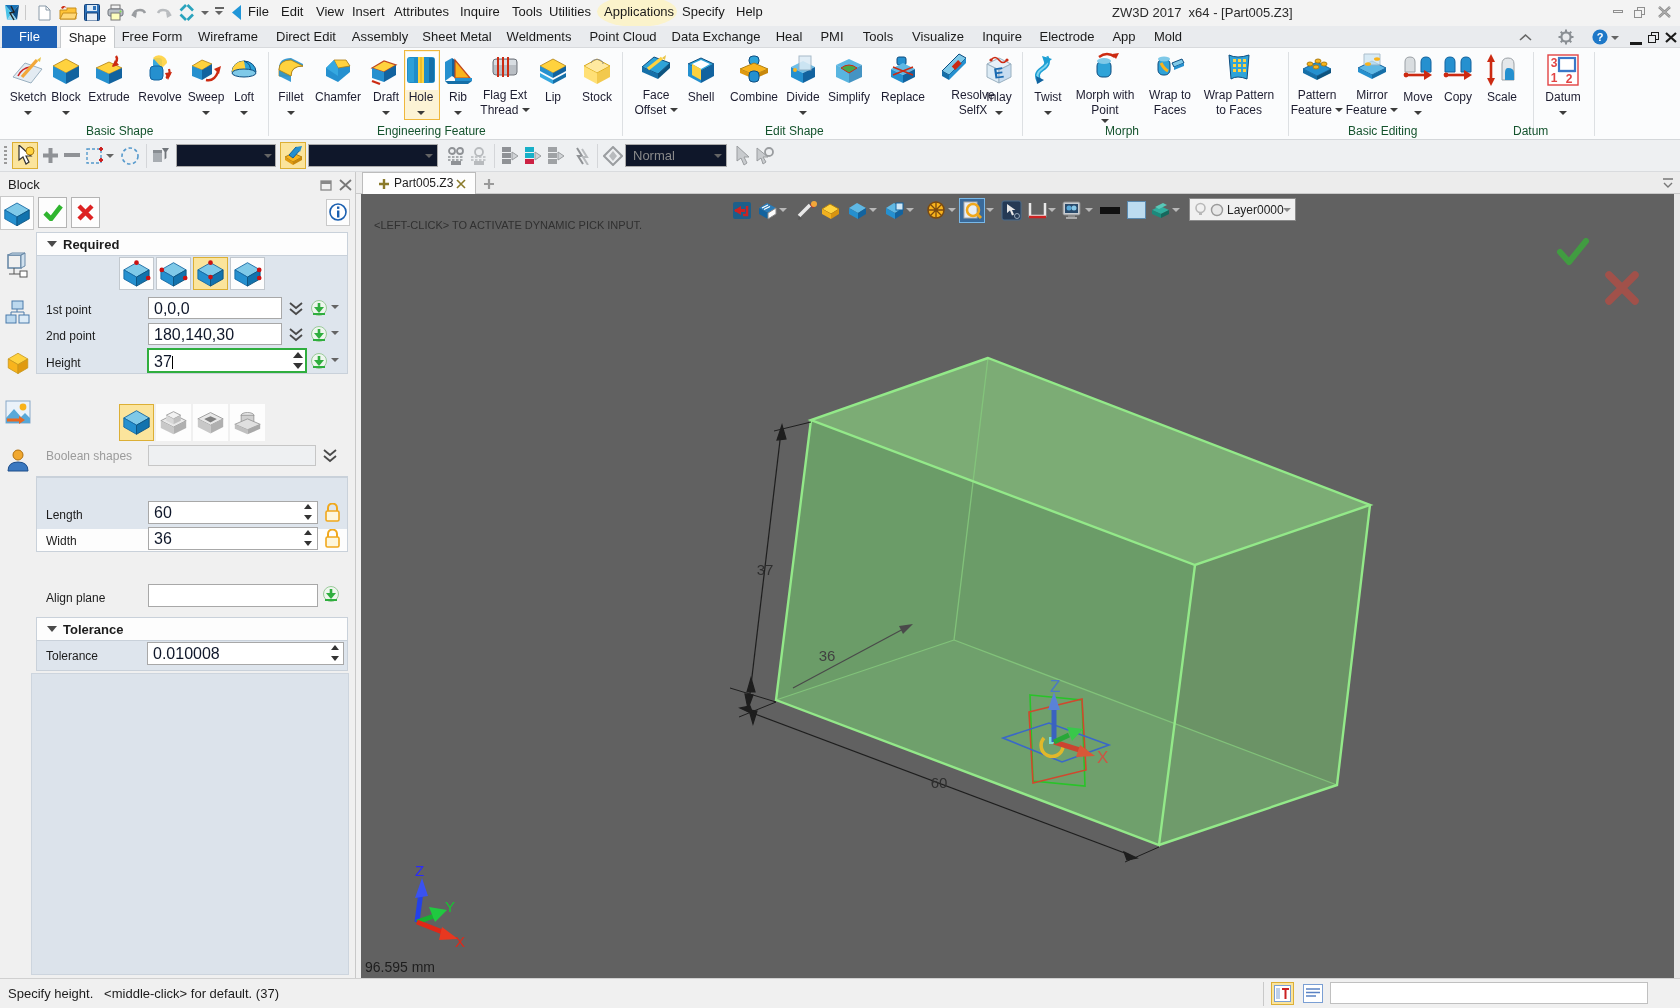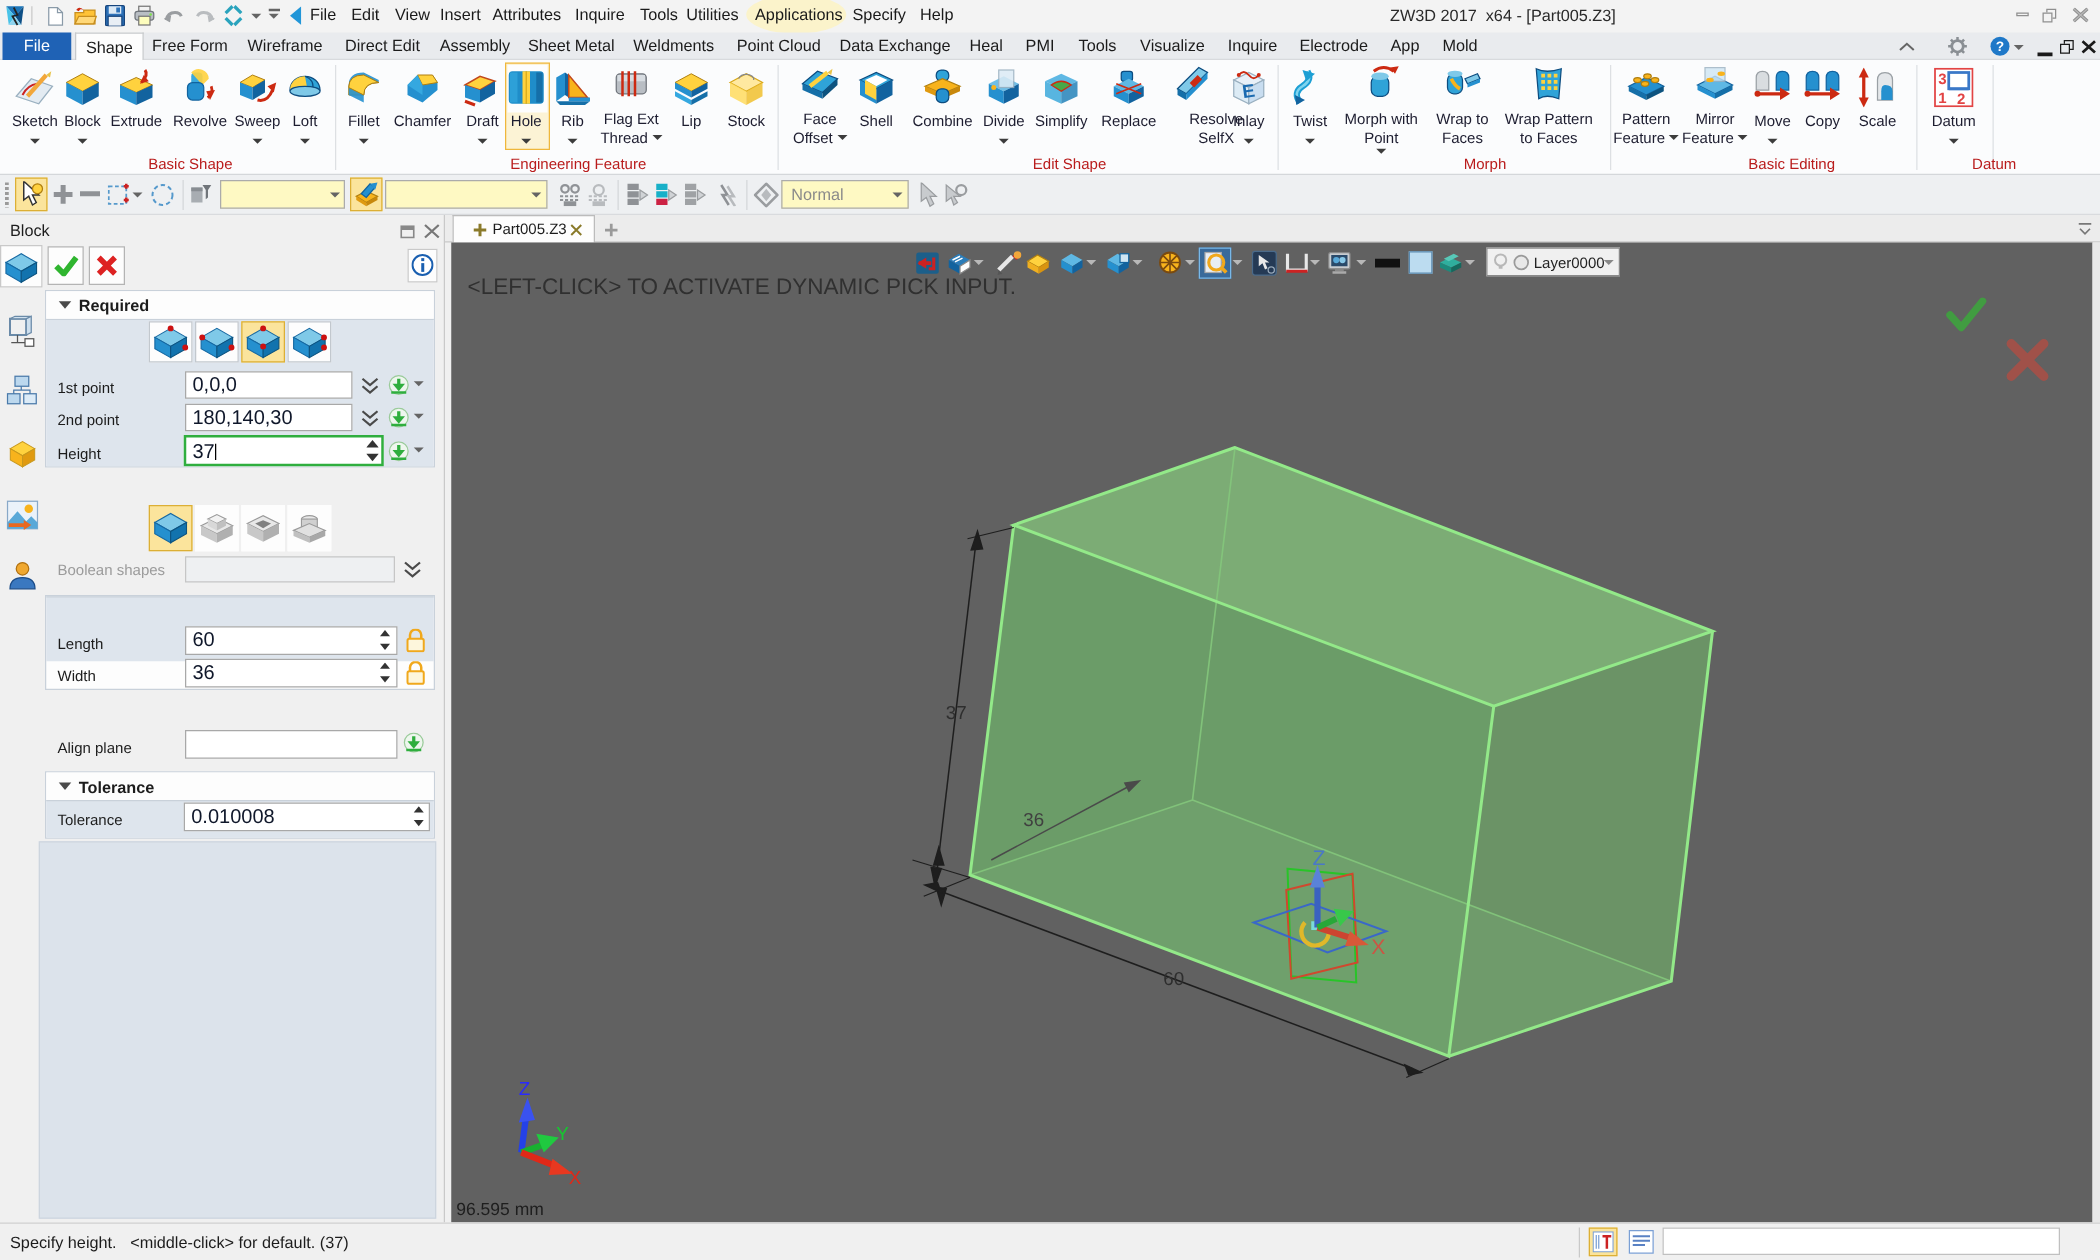--- a/index.html
+++ b/index.html
@@ -1,24 +1,24 @@
 <!DOCTYPE html>
 <html><head><meta charset="utf-8">
 <style>
 *{margin:0;padding:0;box-sizing:border-box;}
 html,body{width:1680px;height:1008px;overflow:hidden;}
 body{font-family:"Liberation Sans",sans-serif;background:#f0f0f0;position:relative;}
 .abs{position:absolute;}
 .menu{position:absolute;top:4px;font-size:13px;color:#1a1a1a;}
 .rtab{position:absolute;top:0;height:22px;font-size:13px;color:#1b1b1b;text-align:center;padding-top:3px;}
 .rsep{position:absolute;top:52px;width:1px;height:84px;background:#dde0e3;}
-.glabel{position:absolute;top:124px;font-size:12px;color:#b91c1c;text-align:right;}
+.glabel{position:absolute;top:124px;font-size:12px;color:#14532d;text-align:left;}
 .rbl{position:absolute;font-size:12px;color:#1d1d30;text-align:center;white-space:nowrap;line-height:15px;}
 .arr{position:absolute;width:0;height:0;border-left:4px solid transparent;border-right:4px solid transparent;border-top:4px solid #3c3c3c;}
-.combo{position:absolute;background:#fef9c3;border:1px solid #ababab;}
+.combo{position:absolute;background:#0f172a;border:1px solid #ababab;}
 .cArr{position:absolute;width:0;height:0;border-left:4px solid transparent;border-right:4px solid transparent;border-top:4px solid #646464;}
 .flabel{position:absolute;font-size:12px;color:#1c1c1c;}
 .tibox{position:absolute;background:#fff;border:1px solid #a8a8a8;font-size:16px;color:#0f172a;padding:2px 0 0 5px;}
 .wbtn{position:absolute;background:#fdfdfd;border:1px solid #b4b4b4;}
 svg{display:block;}
 .shead{height:22px;font-size:13px;font-weight:bold;color:#1c1c1c;padding:4px 0 0 26px;position:relative;background:#fdfdfd;}
 .shead:before{content:"";position:absolute;left:10px;top:8px;width:0;height:0;border-left:5px solid transparent;border-right:5px solid transparent;border-top:6px solid #4a4a4a;}
 </style></head><body>
 
 <div class="abs" style="left:0;top:0;width:1680px;height:26px;background:#f3f3f3">
@@ -732,21 +732,21 @@
     </svg>
 <svg class="abs" style="left:127px;top:6px" width="12" height="12">
       <path d="M6,1 v10 M1,6 h10" stroke="#9a9a9a" stroke-width="2.2"></path>
     </svg>
 <svg class="abs" style="left:1306px;top:5px" width="12" height="12">
       <path d="M1,2 h10 M2,6 l4,4 4,-4" stroke="#777" stroke-width="1.4" fill="none"></path>
     </svg>
 </div>
 <div class="abs" style="left:361px;top:194px;width:1313px;height:784px;background:#616161"></div>
 <div class="abs" style="left:1674px;top:194px;width:6px;height:784px;background:#e8e8e8"></div>
-<div class="abs" style="left:374px;top:219px;font-size:18px;color:#303030">&lt;LEFT-CLICK&gt; TO ACTIVATE DYNAMIC PICK INPUT.</div>
+<div class="abs" style="left:374px;top:219px;font-size:11px;color:#303030">&lt;LEFT-CLICK&gt; TO ACTIVATE DYNAMIC PICK INPUT.</div>
 <svg class="abs" style="left:731px;top:200px" width="22" height="22">
     <rect x="2" y="2" width="18" height="17" rx="2" fill="#1c5f8a"></rect>
     <path d="M16,6 v9 h-4" fill="none" stroke="#cc2222" stroke-width="2.5"></path>
     <path d="M14,10.5 h-10" stroke="#cc2222" stroke-width="3"></path>
     <polygon points="3,10.5 10,6 10,15" fill="#cc2222"></polygon>
   </svg>
 <svg class="abs" style="left:757px;top:200px" width="22" height="22">
     <polygon points="2,8 10,3 19,8 11,13" fill="#2b7cb8"></polygon>
     <polygon points="2,8 11,13 11,19 2,14" fill="#12639f"></polygon>
     <polygon points="11,13 19,8 19,14 11,19" fill="#fdfdfd" stroke="#888"></polygon>

